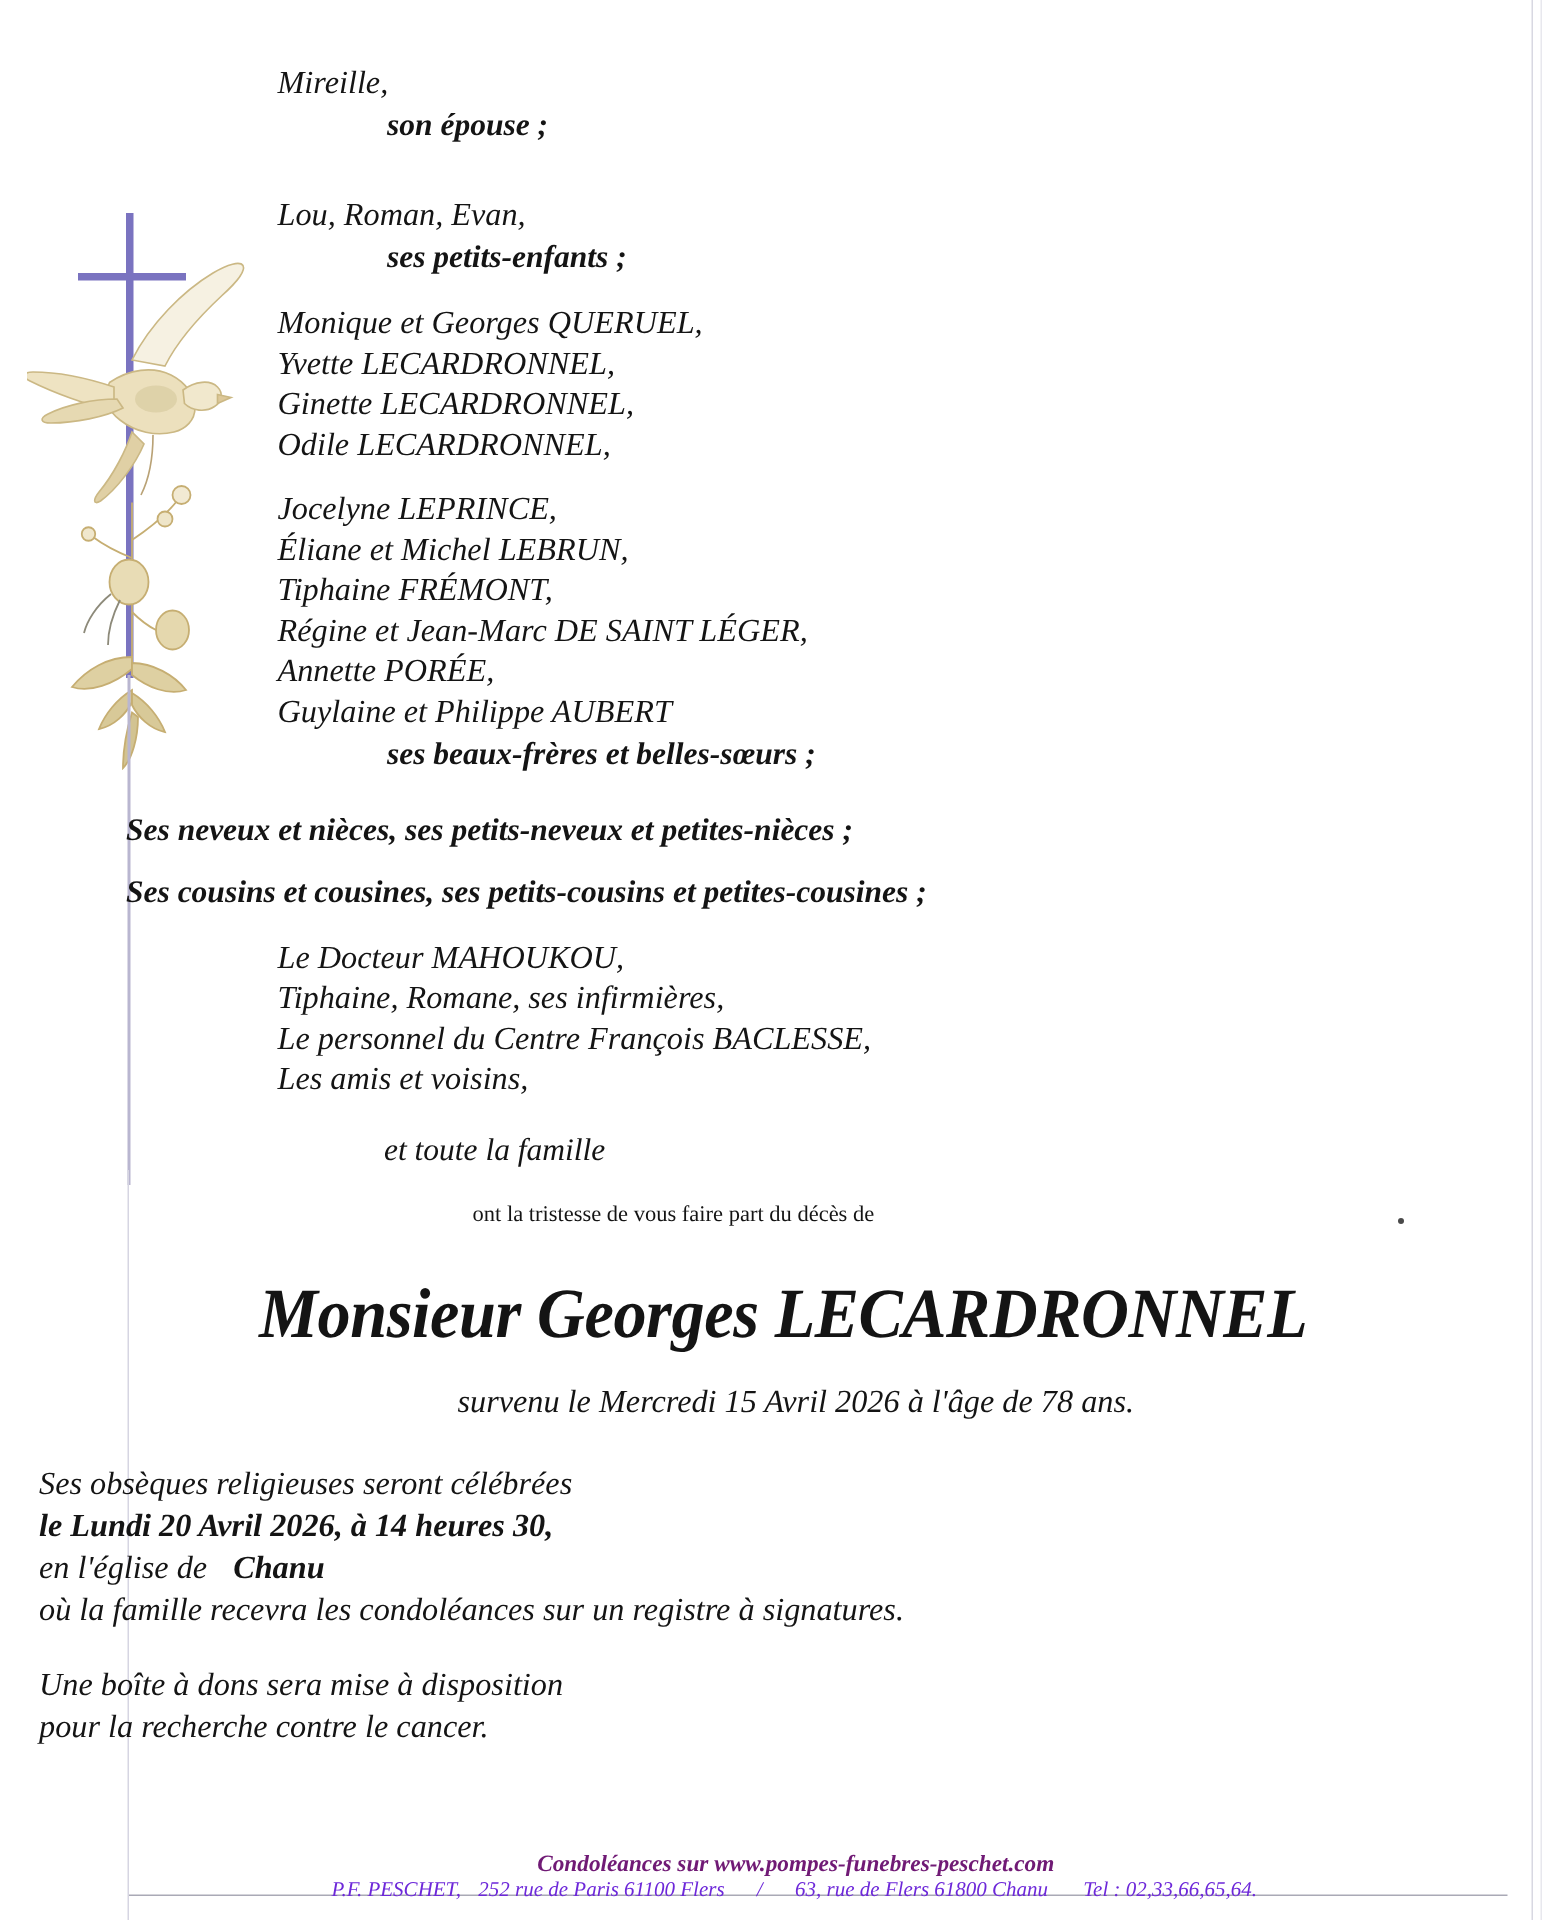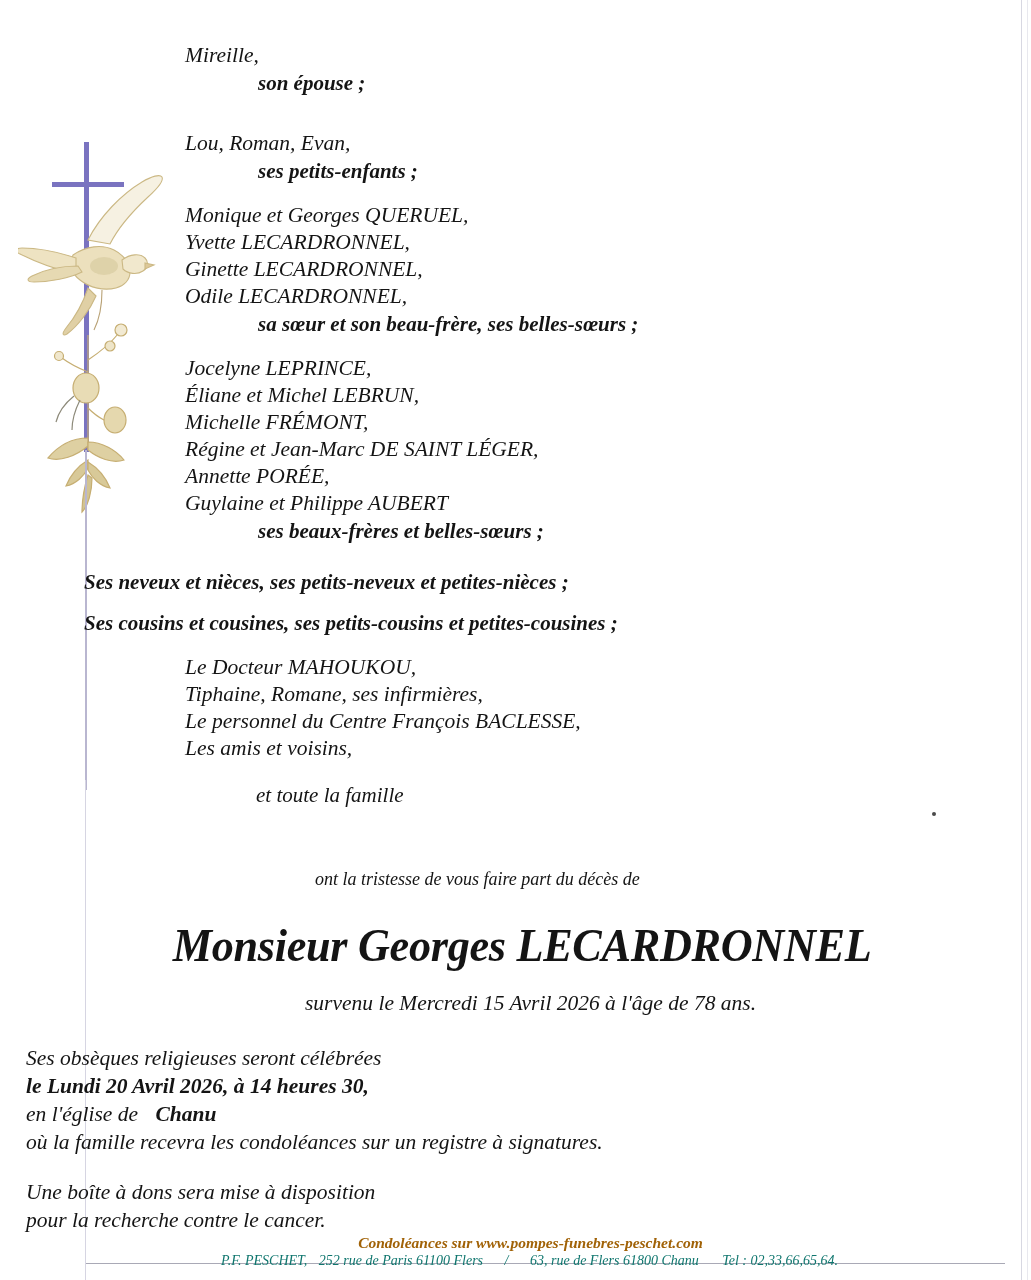--- a/index.html
+++ b/index.html
@@ -112,25 +112,23 @@
   .gap-sm { height: 12px; }
   .gap-md { height: 16px; }
   .gap-lg { height: 22px; }
   .famille {
     font-style: italic;
     font-size: 21px;
     padding-left: 256px;
     line-height: 30px;
   }
   .tristesse {
-    font-style: italic;
-    font-size: 18px;
+    font-size: 15px;
     padding-left: 315px;
     line-height: 30px;
-    margin-top: 40px;
   }
   .bigname {
     text-align: center;
     font-style: italic;
     font-weight: bold;
     font-size: 47px;
     letter-spacing: -0.3px;
     line-height: 58px;
     font-stretch: condensed;
     transform: scaleX(0.94);
@@ -172,31 +170,31 @@
     height: 48px;
   }
   .cond {
     position: absolute;
     left: 0; right: 0;
     top: 2px;
     text-align: center;
     font-style: italic;
     font-weight: bold;
     font-size: 15.5px;
-    color: #a16207;
+    color: #701a75;
     padding-left: 30px;
   }
   .addr {
     position: absolute;
     left: 0; right: 0;
     top: 21px;
     text-align: center;
     font-style: italic;
     font-size: 14px;
-    color: #0f766e;
+    color: #6d28d9;
     padding-left: 28px;
     white-space: nowrap;
   }
   .addr span { margin: 0 4px; }
   .addr .sep { margin: 0 14px; }
   .footrule {
     position: absolute;
     left: 86px;
     right: 26px;
     top: 31px;
@@ -289,28 +287,27 @@
       <div class="nm">Lou, Roman, Evan,</div>
       <div class="rel">ses petits-enfants ;</div>
     </div>
     <div class="gap-md"></div>
 
     <div>
       <div class="nm">Monique et Georges QUERUEL,</div>
       <div class="nm">Yvette LECARDRONNEL,</div>
       <div class="nm">Ginette LECARDRONNEL,</div>
       <div class="nm">Odile LECARDRONNEL,</div>
-      <div class="rel">sa sœur et son beau-frère, ses belles-sœurs ;</div>
     </div>
     <div class="gap-md"></div>
 
     <div>
       <div class="nm">Jocelyne LEPRINCE,</div>
       <div class="nm">Éliane et Michel LEBRUN,</div>
-      <div class="nm">Michelle FRÉMONT,</div>
+      <div class="nm">Tiphaine FRÉMONT,</div>
       <div class="nm">Régine et Jean-Marc DE SAINT LÉGER,</div>
       <div class="nm">Annette PORÉE,</div>
       <div class="nm">Guylaine et Philippe AUBERT</div>
       <div class="rel">ses beaux-frères et belles-sœurs ;</div>
     </div>
     <div class="gap-lg"></div>
 
     <div class="rel-wide">Ses neveux et nièces, ses petits-neveux et petites-nièces ;</div>
     <div class="gap-sm"></div>
     <div class="rel-wide">Ses cousins et cousines, ses petits-cousins et petites-cousines ;</div>

